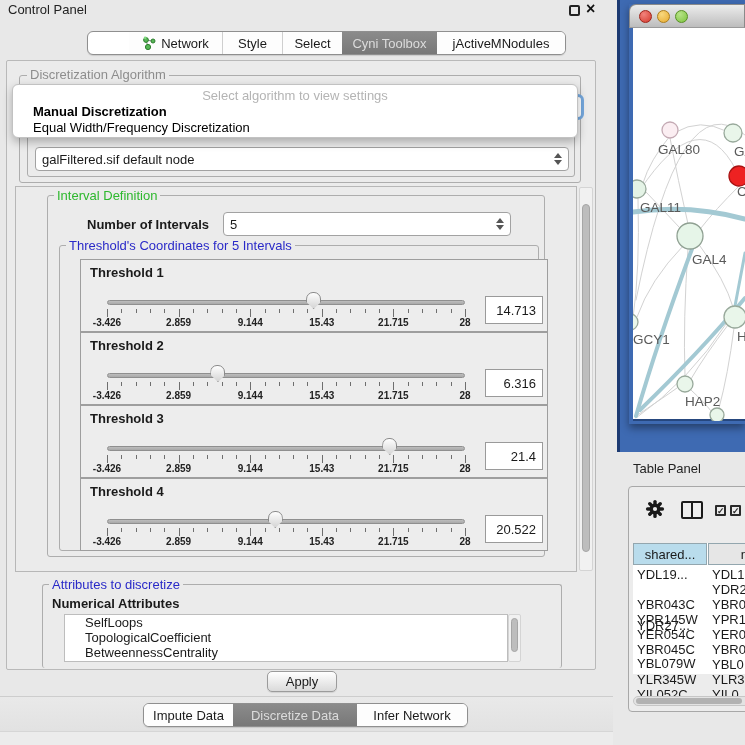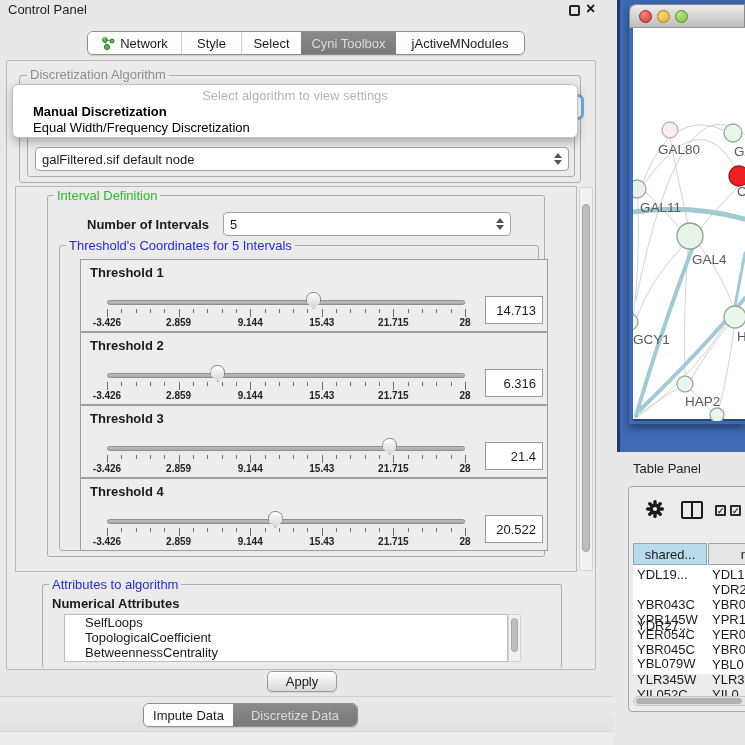--- a/index.html
+++ b/index.html
@@ -91,21 +91,21 @@
 </style>
 </head>
 <body>
 
 <div id="control-panel" class="abs">
   <div id="cp-title" class="abs">Control Panel</div>
   <div id="float-btn" class="abs"></div>
   <div id="close-btn" class="abs">×</div>
 
   <div id="top-tabs" class="abs segbar">
-      <div class="seg" style="width: 93px;">
+      <div class="seg" style="width: 93px; margin-left: 41px;">
         <svg width="14" height="15" viewBox="0 0 14 15" style="margin-right:5px;">
           <line x1="4" y1="4" x2="10" y2="5" stroke="#8a8a8a"></line>
           <line x1="4" y1="4" x2="6" y2="11" stroke="#8a8a8a"></line>
           <circle cx="4" cy="4" r="2.4" fill="#57b657" stroke="#2c7c2c"></circle>
           <circle cx="11" cy="5" r="2" fill="#57b657" stroke="#2c7c2c"></circle>
           <circle cx="6" cy="11" r="2.6" fill="#57b657" stroke="#2c7c2c"></circle>
           <circle cx="3.2" cy="1.8" r="1.4" fill="#7fd87f"></circle>
         </svg>
         <span>Network</span>
       </div>
@@ -331,41 +331,44 @@
           </div>
           <div class="valbox">20.522</div>
         </div>
       </div>
   </div>
   <div class="vscroll abs" style="left:579px;top:187px;width:14px;height:384px;">
     <div class="vthumb" style="top:16px;height:348px;"></div>
   </div>
 
   <div class="gbox abs" style="left:42px;top:584px;width:520px;height:84px;border-bottom:none;"></div>
-  <div class="grouplabel blue abs" style="left:49px;top:577px;background:#ebebeb;">Attributes to algorithm</div>
+  <div class="grouplabel blue abs" style="left:49px;top:577px;background:#ebebeb;">Attributes to discretize</div>
   <div class="abs" style="left:52px;top:596px;font-weight:bold;">Numerical Attributes</div>
   <div id="attr-list" class="abs">
       <div class="attr-item">SelfLoops</div>
       <div class="attr-item">TopologicalCoefficient</div>
       <div class="attr-item">BetweennessCentrality</div>
     </div>
   <div class="vscroll abs" style="left:508px;top:614px;width:13px;height:48px;">
     <div class="vthumb" style="top:3px;height:34px;width:7px;"></div>
   </div>
 
   <div id="apply-btn" class="abs">Apply</div>
 
   <div id="bottom-strip" class="abs"></div>
   <div id="bottom-strip2" class="abs"></div>
   <div id="bottom-tabs" class="abs segbar">
       <div class="seg" style="width: 89px;">
         <span>Impute Data</span>
       </div>
       <div class="seg selected" style="width: 124px;">
         <span>Discretize Data</span>
+      </div>
+      <div class="seg" style="width: 110px;">
+        <span>Infer Network</span>
       </div>
     </div>
 </div>
 
 <div id="desktop" class="abs"></div>
 
 <div id="net-window" class="abs">
   <div id="net-titlebar">
     <div id="light-red" class="light"></div>
     <div id="light-yellow" class="light"></div>

